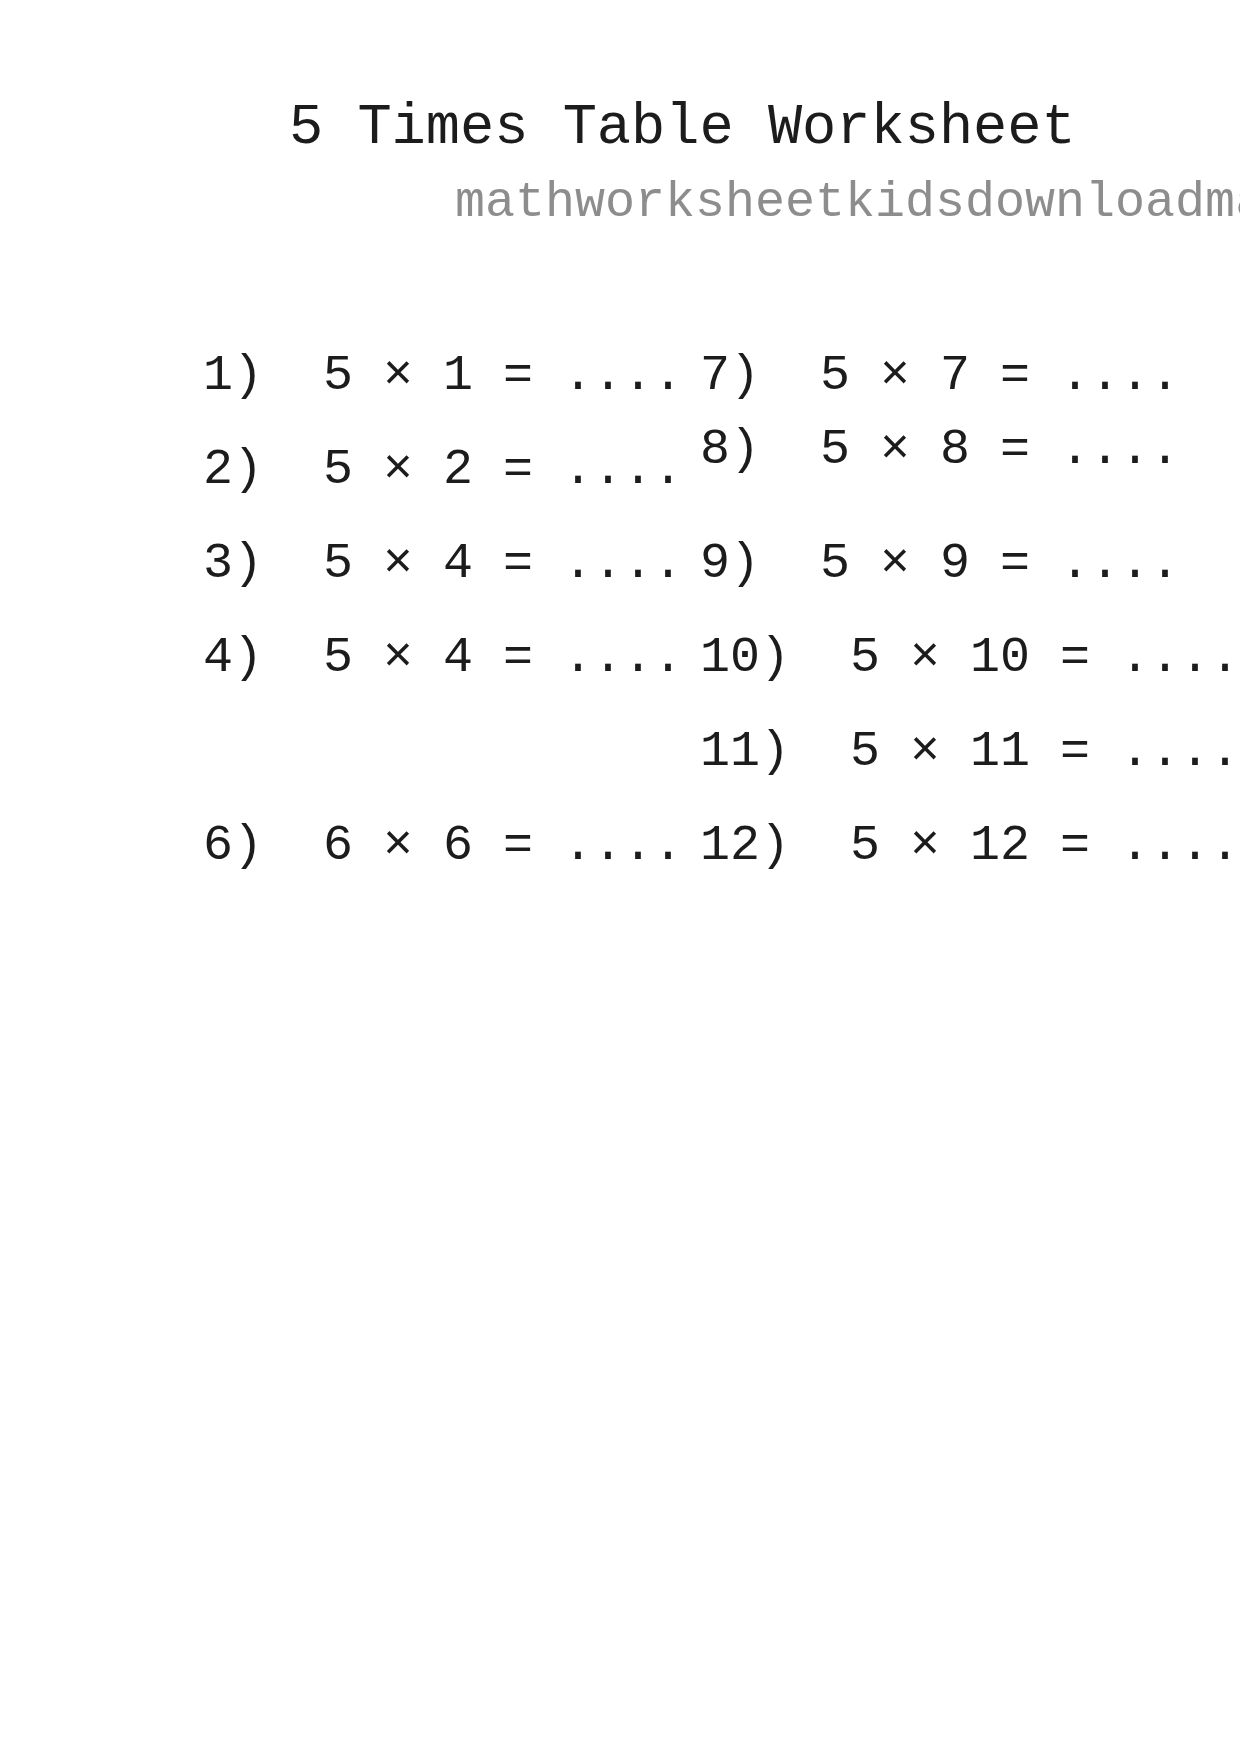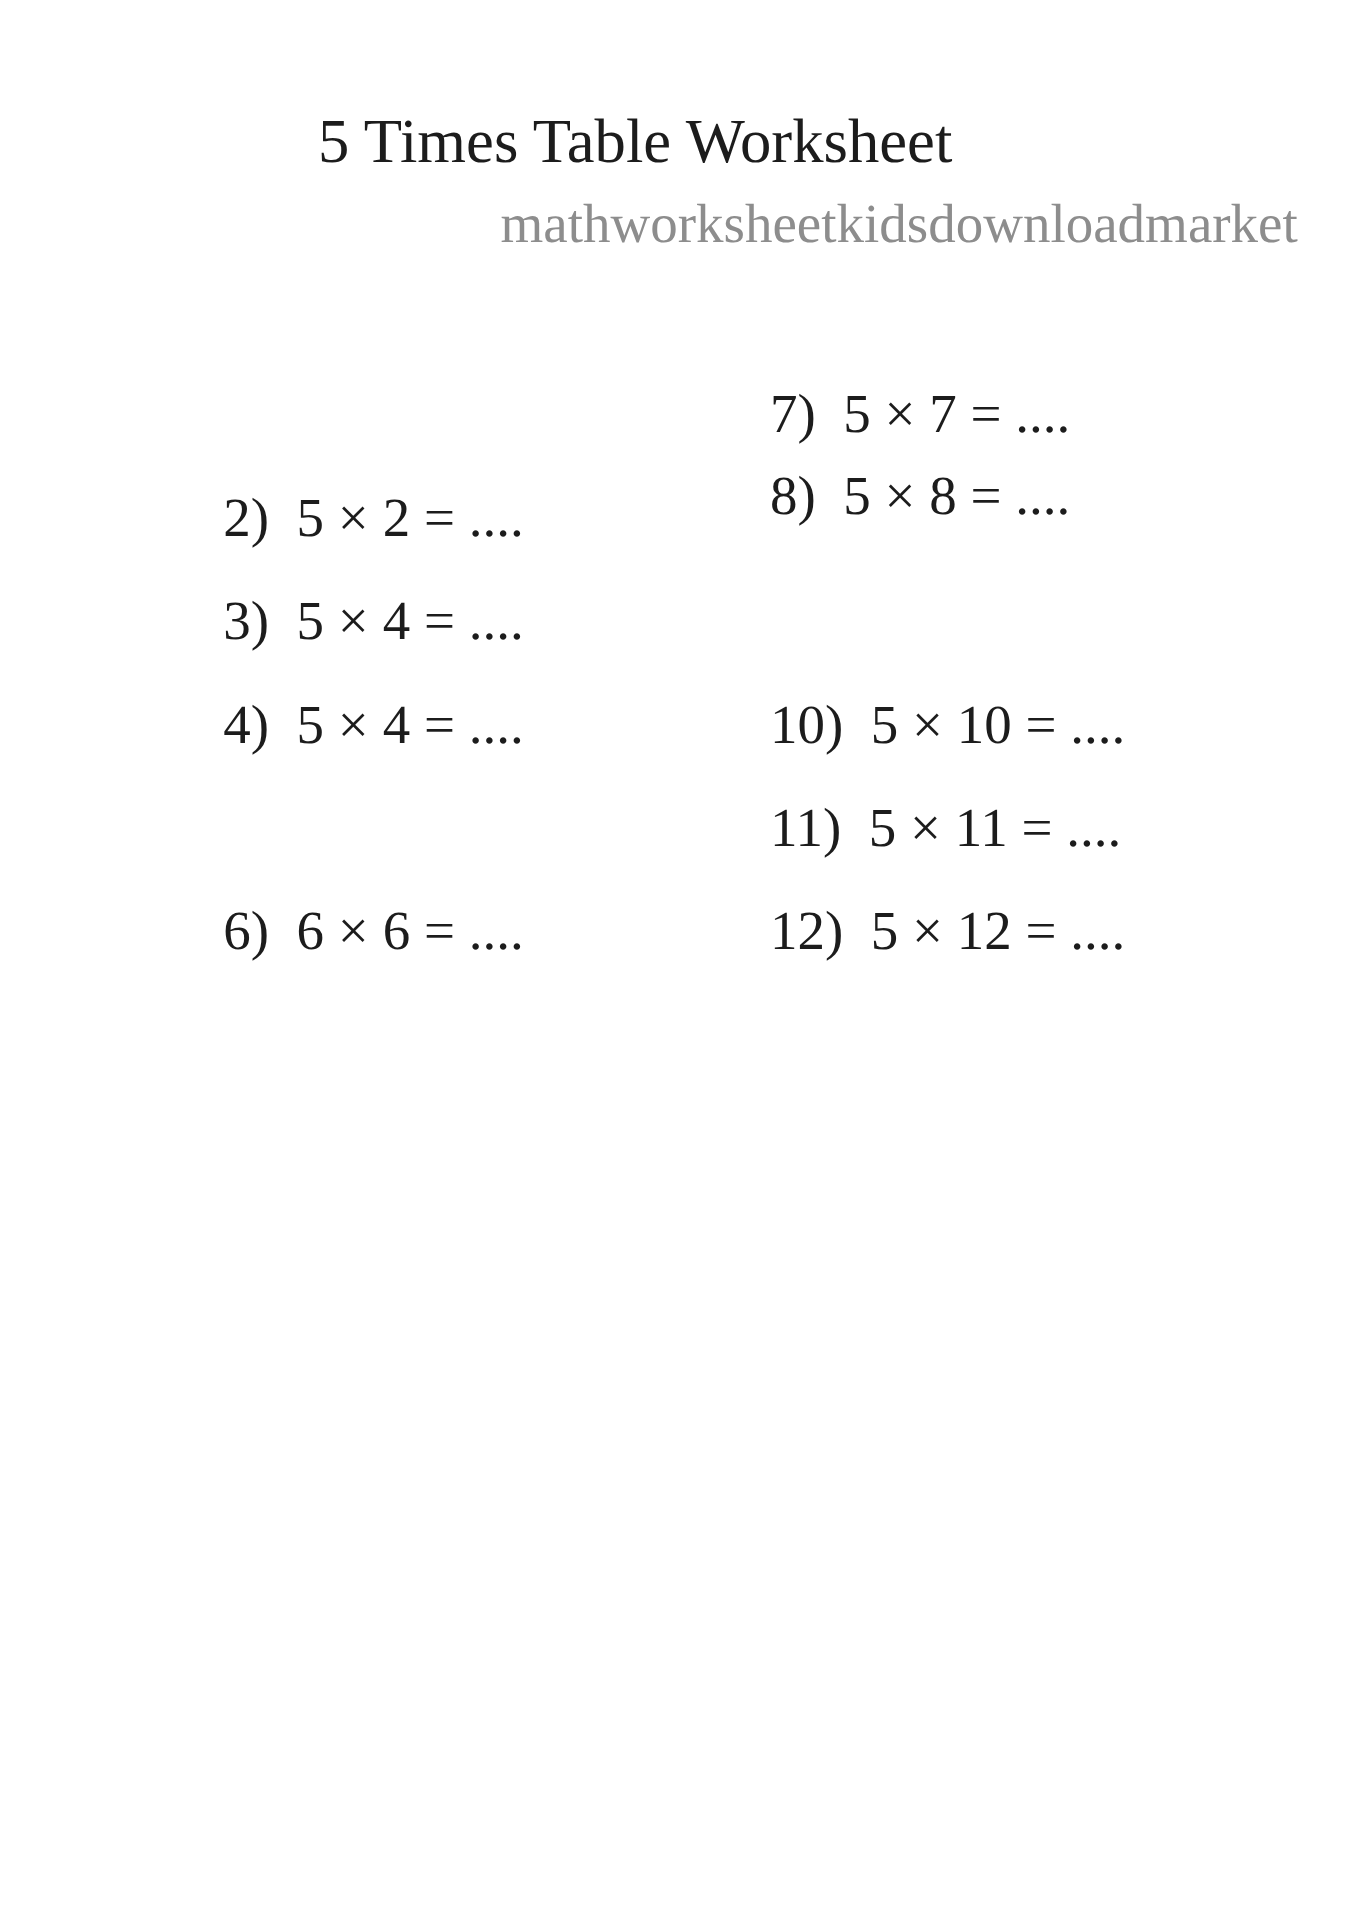--- a/index.html
+++ b/index.html
@@ -6,21 +6,21 @@
     margin: 0;
     padding: 0;
     background: #ffffff;
   }
   .page {
     position: relative;
     width: 1240px;
     height: 1754px;
     background: #ffffff;
     overflow: hidden;
-    font-family: Liberation Serif, serif;
+    font-family: Liberation Mono, monospace;
   }
   .title {
     position: absolute;
     left: 289px;
     top: 100px;
     font-size: 57px;
     line-height: 1.0;
     color: #1c1c1c;
     white-space: pre;
     letter-spacing: 0px;
@@ -46,24 +46,26 @@
 </style>
 </head>
 <body>
 
 <div class="page">
 
   <div class="title">5 Times Table Worksheet</div>
 
   <div class="watermark">mathworksheetkidsdownloadmarket</div>
 
+  <div class="row col-left" style="top:348px">1)  5 × 1 = ....</div>
   <div class="row col-left" style="top:442px">2)  5 × 2 = ....</div>
   <div class="row col-left" style="top:536px">3)  5 × 4 = ....</div>
   <div class="row col-left" style="top:630px">4)  5 × 4 = ....</div>
   <div class="row col-left" style="top:818px">6)  6 × 6 = ....</div>
 
   <div class="row col-right" style="top:348px">7)  5 × 7 = ....</div>
   <div class="row col-right" style="top:422px">8)  5 × 8 = ....</div>
+  <div class="row col-right" style="top:536px">9)  5 × 9 = ....</div>
   <div class="row col-right" style="top:630px">10)  5 × 10 = ....</div>
   <div class="row col-right" style="top:724px">11)  5 × 11 = ....</div>
   <div class="row col-right" style="top:818px">12)  5 × 12 = ....</div>
 
 </div>
 
 </body></html>

